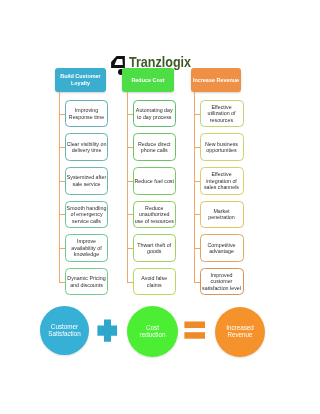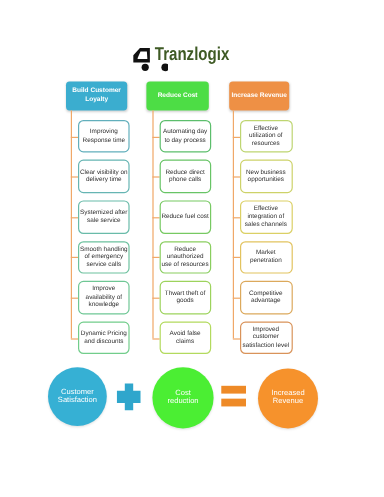--- a/index.html
+++ b/index.html
@@ -1,21 +1,21 @@
 <!DOCTYPE html>
 <html><head>
 <meta charset="utf-8">
 <style>
   html,body{margin:0;padding:0;}
   body{width:320px;height:414px;background:#ffffff;overflow:hidden;
        font-family:"Liberation Sans",sans-serif;-webkit-font-smoothing:antialiased;}
   #stage{position:relative;width:320px;height:414px;}
 
   
-  #logo{position:absolute;left:110px;top:38px;width:120px;height:24px;text-decoration:underline;}
+  #logo{position:absolute;left:110px;top:54px;width:120px;height:24px;text-decoration:underline;}
   #truck{position:absolute;left:0;top:0;}
   #brand{position:absolute;left:19px;top:-1px;font-size:15.5px;font-weight:bold;
          color:#3E5A24;white-space:nowrap;transform:scaleX(0.81);transform-origin:left top;}
 
   
   .hdr{position:absolute;border-radius:3px;color:#ffffff;font-weight:bold;
        box-shadow:0 1px 2px rgba(0,0,0,0.18);
        font-size:5.45px;line-height:6.5px;text-align:center;
        display:flex;align-items:center;justify-content:center;box-sizing:border-box;padding:0 0.5px;}
 

